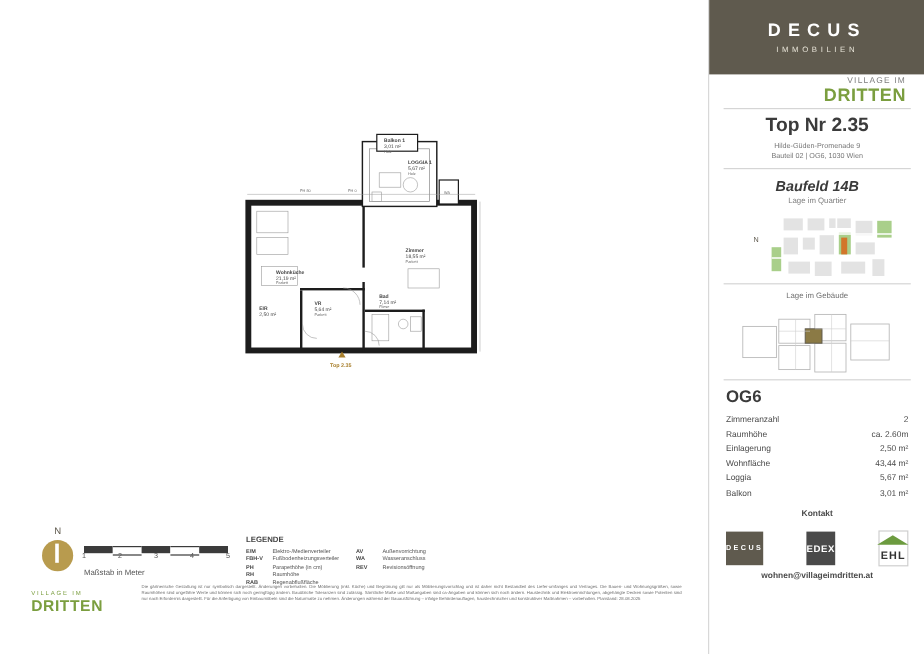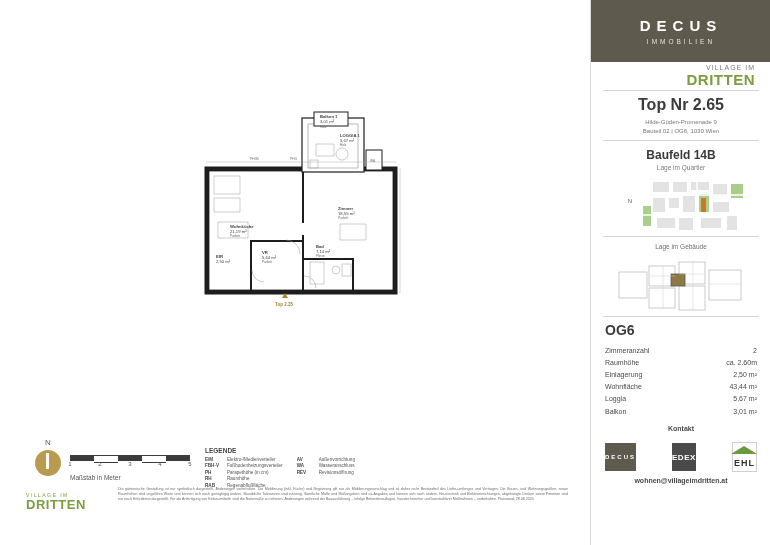--- a/index.html
+++ b/index.html
@@ -43,21 +43,21 @@
     position:absolute; top:96px; left:0; width:180px; text-align:center;
     font-size:16px; font-weight:bold; color:#3b3b3b;
   }
   .top-sub {
     position:absolute; top:118px; left:0; width:180px; text-align:center;
     font-size:6px; color:#777; line-height:9px;
   }
 
   .baufeld-title {
     position:absolute; top:148px; left:0; width:180px; text-align:center;
-    font-size:12px; font-weight:bold; color:#3b3b3b;
+    font-size:12px; font-weight:bold; color:#3b3b3b;font-style:italic;
   }
   .baufeld-sub {
     position:absolute; top:164px; left:0; width:180px; text-align:center;
     font-size:6.5px; color:#7d7d7d;
   }
 
   
   .mini-map {
     position:absolute; top:176px; left:22px; width:136px; height:62px;
   }
@@ -332,21 +332,21 @@
 
     <div class="village-brand">
       <div>
         <div class="vb-line1">VILLAGE IM</div>
         <div class="vb-line2">DRITTEN</div>
       </div>
     </div>
 
     <div class="sep" style="top:90px"></div>
 
-    <div class="top-title">Top Nr 2.65</div>
+    <div class="top-title">Top Nr 2.35</div>
     <div class="top-sub">
       <div>Hilde-Güden-Promenade 9</div>
       <div>Bauteil 02 | OG6, 1030 Wien</div>
     </div>
 
     <div class="sep" style="top:140px"></div>
 
     <div class="baufeld-title">Baufeld 14B</div>
     <div class="baufeld-sub">Lage im Quartier</div>
 

